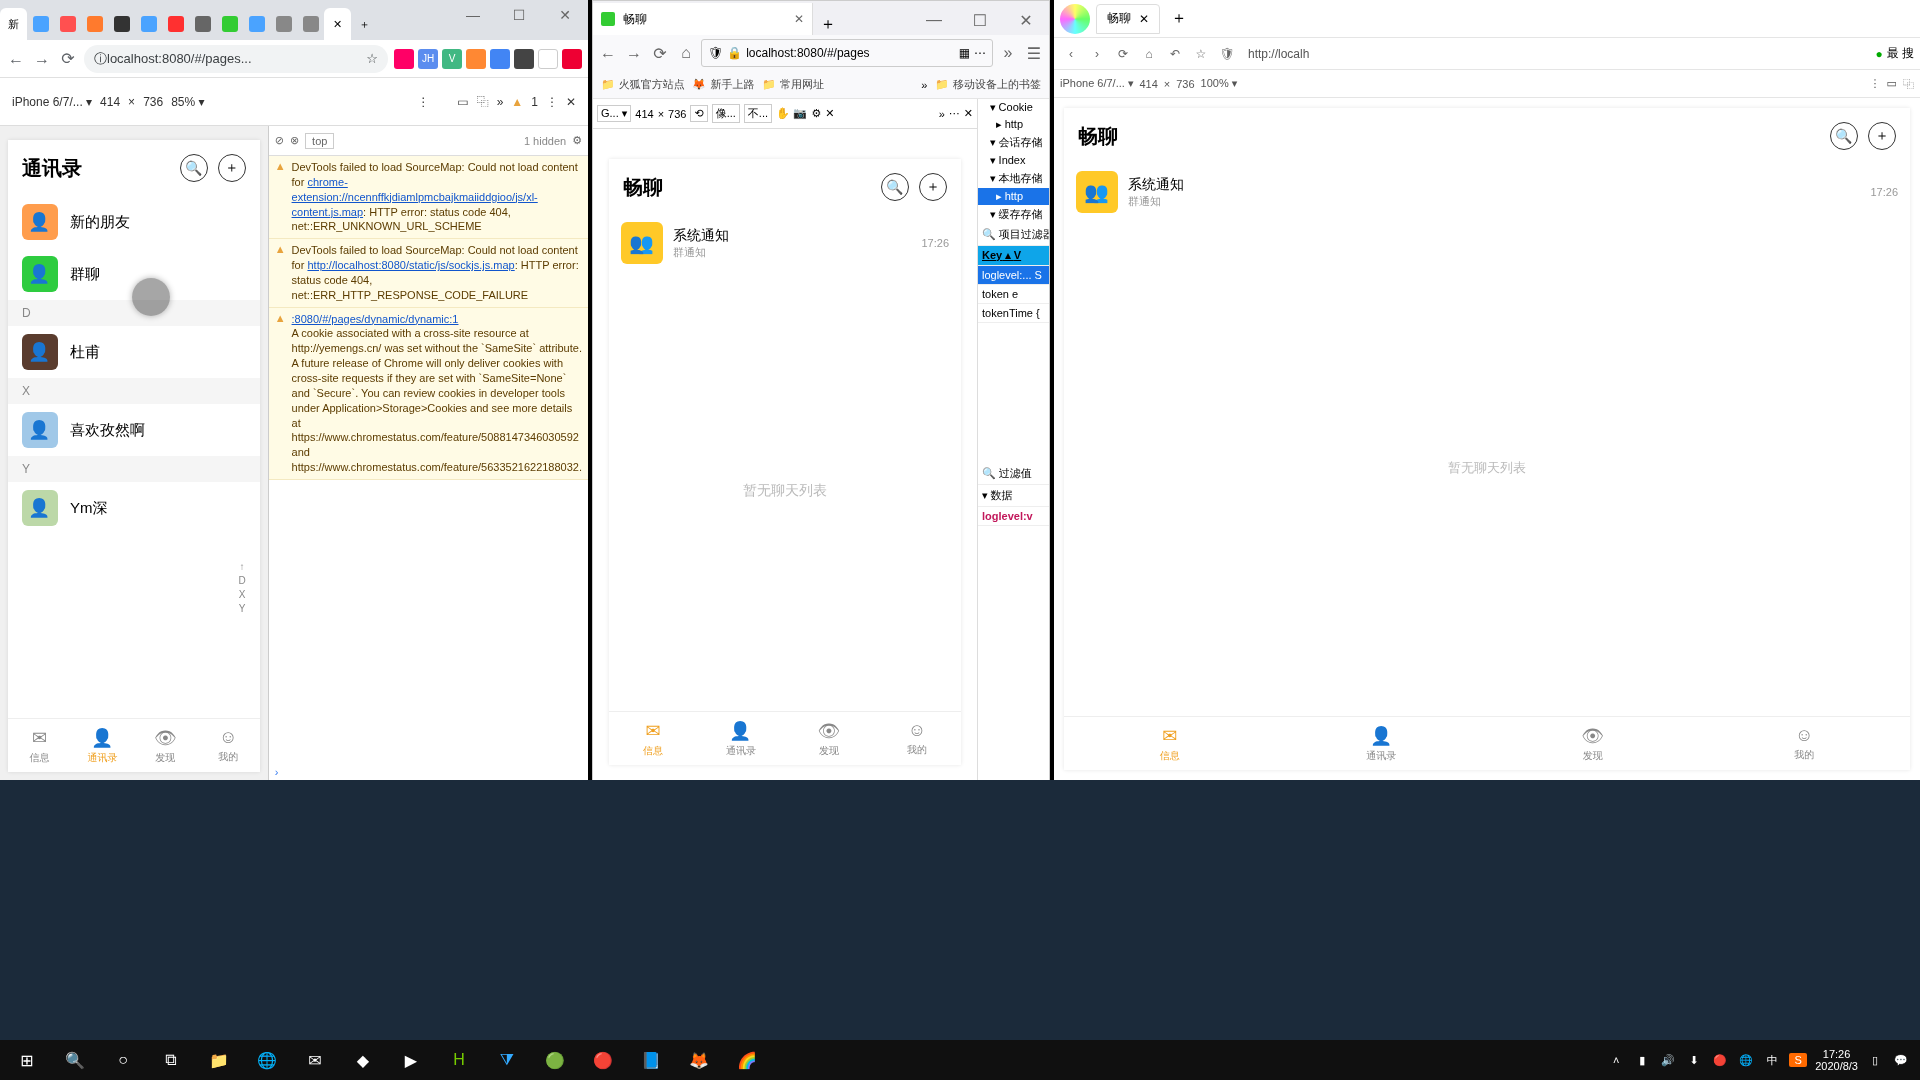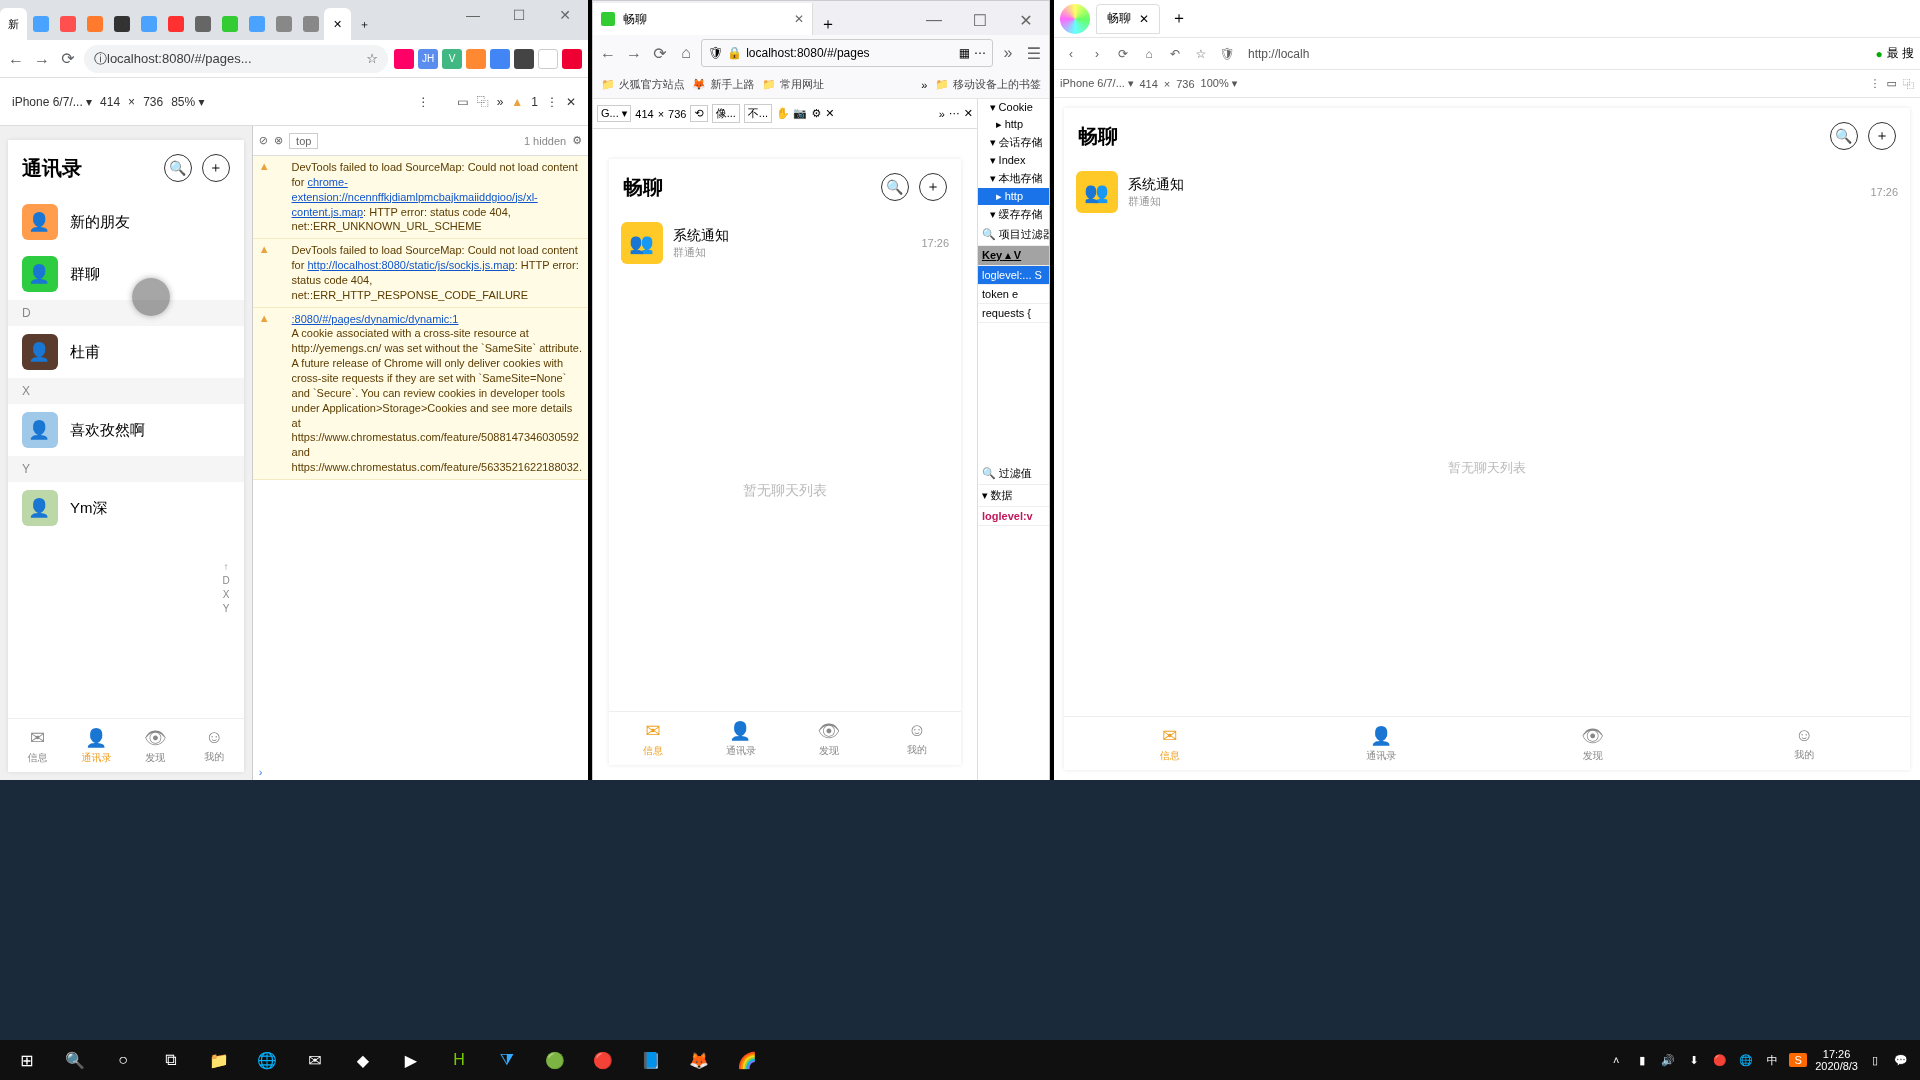--- a/index.html
+++ b/index.html
@@ -45,21 +45,21 @@
 .tabitem.on { color:#f0a020; }
 .tabico { font-size:18px; }
 .touchdot { position:absolute; width:38px; height:38px; border-radius:50%; background:rgba(0,0,0,.35); box-shadow:0 0 6px rgba(0,0,0,.3); }
 
 
 .con-top { height:30px; border-bottom:1px solid #ddd; display:flex; align-items:center; gap:6px; padding:0 6px; color:#666; }
 .con-top .ctx { border:1px solid #ccc; padding:1px 6px; font-size:11px; }
 .con-log { flex:1; overflow:auto; }
 .msg { display:flex; padding:4px 6px; gap:6px; border-bottom:1px solid #f4e9c1; background:#fffbe5; }
 .msg .tri { color:#e8a33d; }
-.msg .txt { color:#5c3c00; line-height:1.35;margin-left:16px; }
+.msg .txt { color:#5c3c00; line-height:1.35; }
 .msg .lnk { color:#1155cc; text-decoration:underline; }
 .msg.plain { background:#fff; border-bottom:1px solid #eee; }
 .msg.plain .txt { color:#333; }
 .msg.plain .tri { visibility:hidden; }
 .prompt { color:#367cf1; padding:2px 6px; }
 
 
 .win2 { position:absolute; left:592px; top:0; width:458px; height:780px; background:#f9f9fb; border:1px solid #ccc; }
 .w2-tabbar { height:34px; background:#f0f0f4; display:flex; align-items:flex-end; }
 .w2-tab { width:220px; height:32px; background:#fff; display:flex; align-items:center; padding:0 8px; font-size:12px; gap:8px; border-right:1px solid #ddd; }
@@ -82,21 +82,21 @@
 
 .w2-app { flex:1; background:#fff; margin:30px 16px 16px 16px; display:flex; flex-direction:column; box-shadow:0 0 4px rgba(0,0,0,.1); }
 .w2-empty { flex:1; display:flex; align-items:center; justify-content:center; color:#bbb; font-size:14px; }
 .w2-chatrow { height:56px; display:flex; align-items:center; padding:0 12px; gap:10px; }
 .w2-chatrow .av { width:42px; height:42px; border-radius:6px; background:#ffc928; display:flex; align-items:center; justify-content:center; font-size:20px; }
 .w2-chatrow .nm { font-size:14px; }
 .w2-chatrow .sub { font-size:11px; color:#999; }
 .w2-chatrow .tm { margin-left:auto; font-size:11px; color:#999; }
 
 .stor-row { padding:3px 4px; white-space:nowrap; border-bottom:1px solid #eee; }
-.stor-hdr { background:#a3a3a3; font-weight:bold;text-decoration:underline; }
+.stor-hdr { background:#0ea5e9; font-weight:bold;text-decoration:underline; }
 .stor-sel { background:#1a73e8; color:#fff; }
 .stor-tree { padding:2px 2px 2px 12px; }
 .stor-tree.sel { background:#1a73e8; color:#fff; }
 
 
 .win3 { position:absolute; left:1054px; top:0; width:866px; height:780px; background:#fff; }
 .w3-top { height:38px; display:flex; align-items:center; padding:0 6px; gap:6px; border-bottom:1px solid #e5e5e5; }
 .w3-logo { width:30px; height:30px; border-radius:50%; background:conic-gradient(#ff6,#6f6,#6ff,#f6f,#ff6); }
 .w3-tab { height:30px; background:#fff; border:1px solid #ddd; border-radius:4px 4px 0 0; padding:0 10px; display:flex; align-items:center; font-size:12px; gap:8px; }
 .w3-addr { height:32px; display:flex; align-items:center; padding:0 6px; gap:4px; font-size:12px; border-bottom:1px solid #e5e5e5; }
@@ -397,21 +397,21 @@
           <div class="stor-tree">▾ Index</div>
           <div class="stor-tree">▾ 本地存储</div>
           <div class="stor-tree sel">&nbsp;&nbsp;▸ http</div>
           <div class="stor-tree">▾ 缓存存储</div>
         </div>
       <div class="stor-row">🔍 <span>项目过滤器</span></div>
       <div class="stor-row stor-hdr"><span>Key</span> ▴ <span>V</span></div>
       <div id="w2-kv">
           <div class="stor-row stor-sel">loglevel:...  S</div>
           <div class="stor-row">token  e</div>
-          <div class="stor-row">requests  {</div>
+          <div class="stor-row">tokenTime  {</div>
         </div>
       <div style="height:140px"></div>
       <div class="stor-row">🔍 <span>过滤值</span></div>
       <div class="stor-row">▾ <span>数据</span></div>
       <div class="stor-row" style="color:#c2185b;font-weight:bold"><span>loglevel:v</span></div>
     </div>
   </div>
 </div>
 
 <div class="win3">

